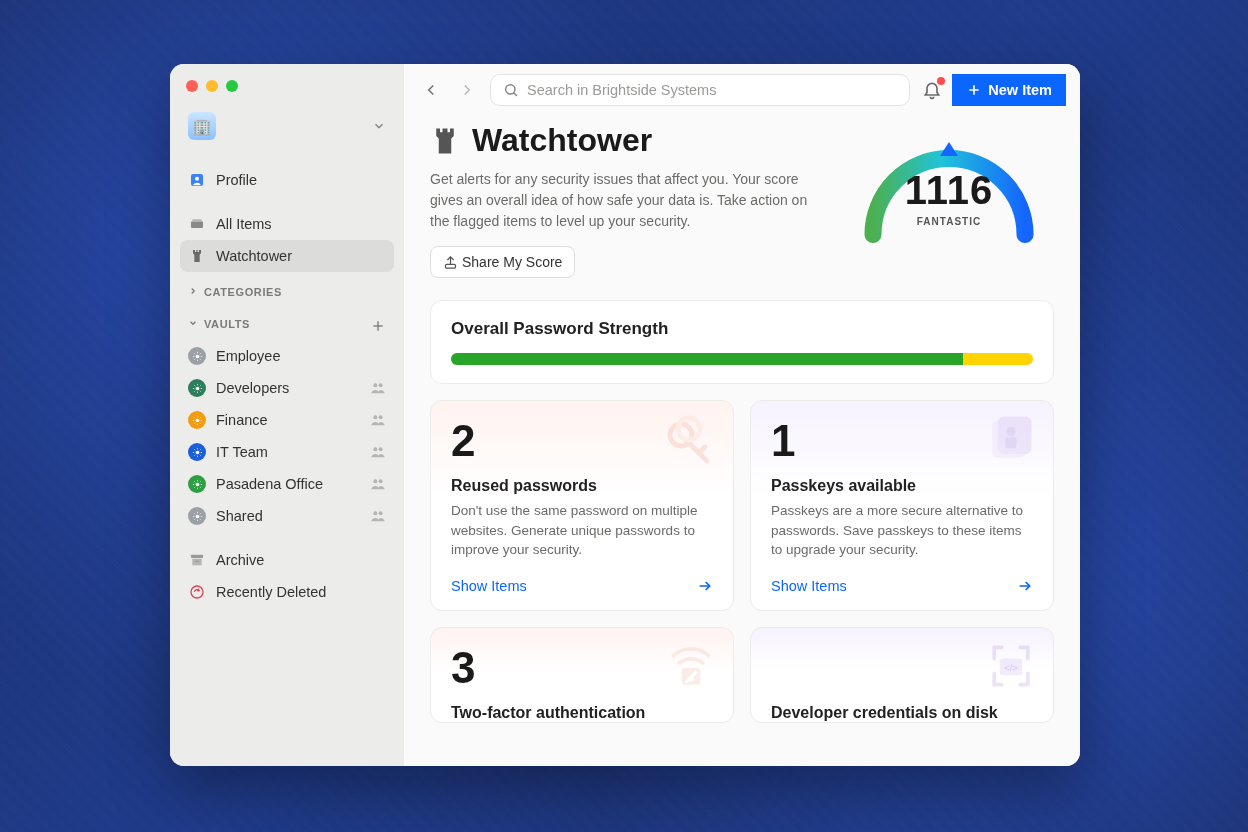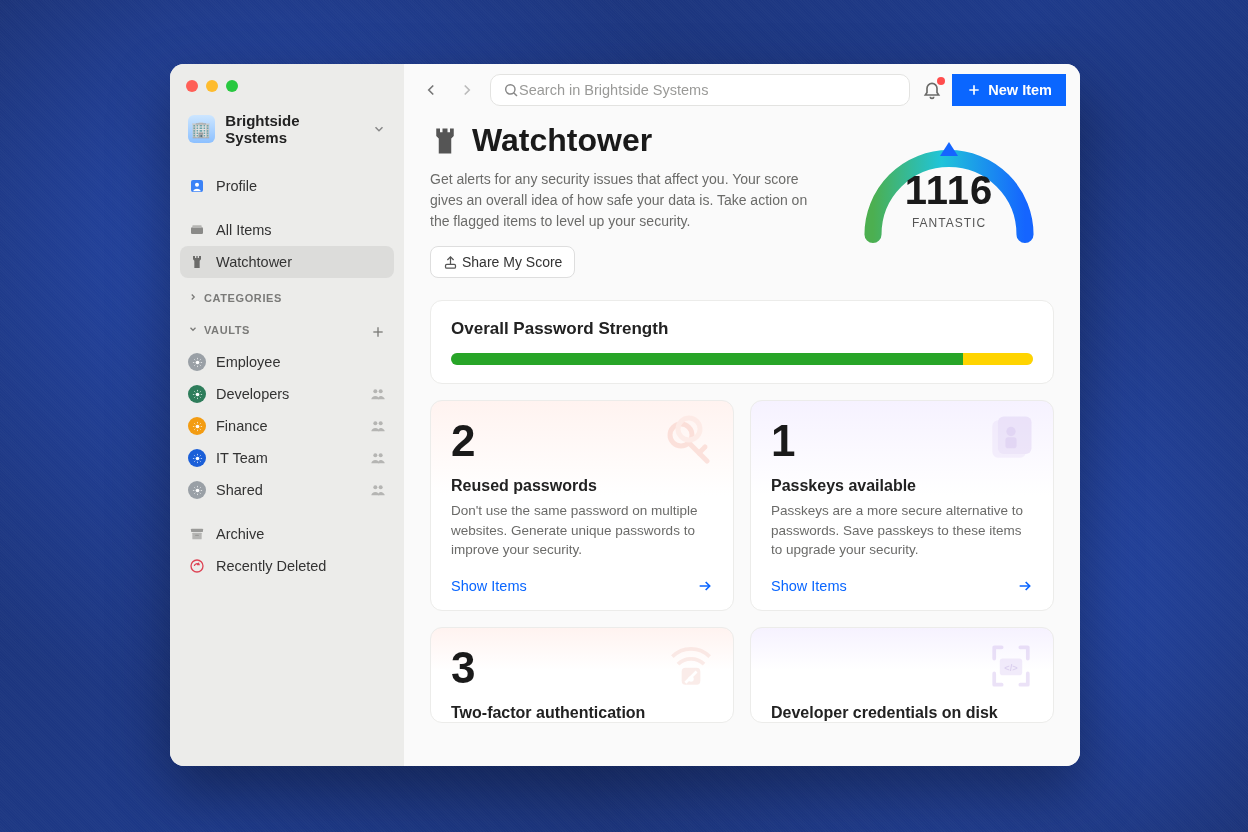--- a/index.html
+++ b/index.html
@@ -80,21 +80,21 @@
   display:flex; flex-direction:column;
   overflow:hidden;
 }
 .topbar {
   display:flex; align-items:center; gap:10px;
   padding:10px 14px;
 }
 .navbtn { color:#888; padding:4px 4px; cursor:pointer;}
 .search {
   flex:1; max-width:420px;
-  display:flex; align-items:center; gap:0;
+  display:flex; align-items:center; gap:8px;
   background:#fff; border:1px solid #e3e3e1; border-radius:10px;
   padding:7px 12px; color:#888;
 }
 .search input { border:none; outline:none; font-size:14.5px; flex:1; background:transparent; color:#333;}
 .search input::placeholder{color:#9a9a98;}
 .bell { position:relative; color:#7a7a78; margin-left:auto; cursor:pointer; }
 .bell .badge { position:absolute; top:-3px; right:-3px; width:8px;height:8px; background:#ff4d4d; border-radius:50%; }
 .newbtn {
   background:#0a66ff; color:#fff; border:none; border-radius:0;
   padding:8px 14px; font-size:14.5px; font-weight:600;
@@ -109,21 +109,21 @@
 .sharebtn {
   margin-top:14px;
   display:inline-flex; align-items:center; gap:4px;
   background:#fff; border:1px solid #dedede; border-radius:8px;
   padding:7px 12px; font-size:14px; color:#333; cursor:pointer;
 }
 .gauge-wrap { width:210px; text-align:center; }
 .gauge { width:190px; height:130px; margin:0 auto; position:relative; }
 .gauge svg { width:100%; height:100%; }
 .gauge-num { position:absolute; left:0; right:0; top:46px; font-size:40px; font-weight:800; color:#1a1a1a; letter-spacing:1px;}
-.gauge-lbl { position:absolute; left:0; right:0; top:94px; font-size:12px; font-weight:400; color:#555; letter-spacing:1px;}
+.gauge-lbl { position:absolute; left:0; right:0; top:94px; font-size:10px; font-weight:700; color:#555; letter-spacing:1px;}
 .gauge-ptr { position:absolute; left:50%; top:20px; transform:translateX(-50%); }
 
 .panel {
   margin-top:22px;
   background:#fff; border:1px solid #ececea; border-radius:12px;
   padding:18px 20px;
 }
 .panel h3 { font-size:17px; font-weight:700; color:#222; }
 .strength-bar { margin-top:14px; height:12px; background:#e8e8e6; border-radius:6px; overflow:hidden; display:flex;}
 .seg-g { background:#28a528; }
@@ -152,21 +152,20 @@
 <div class="window">
   <aside class="sidebar">
     <div class="traffic">
       <div class="dot r"></div>
       <div class="dot y"></div>
       <div class="dot g"></div>
     </div>
 
     <div class="account">
       <span class="bld">🏢</span>
-      <span>Brightside Systems</span>
       <span class="chev">
         <svg width="14" height="14" viewBox="0 0 24 24" fill="none" stroke="currentColor" stroke-width="2.5">
             <polyline points="6 9 12 15 18 9"></polyline>
           </svg>
       </span>
     </div>
 
     <div class="side-gap"></div>
 
     <div class="side-item">
@@ -270,20 +269,37 @@
           </span>
   </div>
         <div class="side-item">
     <span class="vault-ic" style="background:#1b5fd8">
       <svg width="11" height="11" viewBox="0 0 24 24" fill="#fff">
               <circle cx="12" cy="12" r="4"></circle>
               <path d="M12 2v3M12 19v3M2 12h3M19 12h3M5 5l2 2M17 17l2 2M19 5l-2 2M5 19l2-2" stroke="#fff" stroke-width="1.5"></path>
             </svg>
     </span>
     <span>IT Team</span>
+    <span class="shared-ic">
+            <svg width="16" height="16" viewBox="0 0 24 24" fill="#b5b5b3">
+              <circle cx="8" cy="8" r="3"></circle>
+              <circle cx="16" cy="8" r="3"></circle>
+              <path d="M2 20c0-3 3-5 6-5s6 2 6 5"></path>
+              <path d="M12 20c0-3 2-5 4-5s6 2 6 5"></path>
+            </svg>
+          </span>
+  </div>
+        <div class="side-item">
+    <span class="vault-ic" style="background:#2e9e44">
+      <svg width="11" height="11" viewBox="0 0 24 24" fill="#fff">
+              <circle cx="12" cy="12" r="4"></circle>
+              <path d="M12 2v3M12 19v3M2 12h3M19 12h3M5 5l2 2M17 17l2 2M19 5l-2 2M5 19l2-2" stroke="#fff" stroke-width="1.5"></path>
+            </svg>
+    </span>
+    <span>Pasadena Office</span>
     <span class="shared-ic">
             <svg width="16" height="16" viewBox="0 0 24 24" fill="#b5b5b3">
               <circle cx="8" cy="8" r="3"></circle>
               <circle cx="16" cy="8" r="3"></circle>
               <path d="M2 20c0-3 3-5 6-5s6 2 6 5"></path>
               <path d="M12 20c0-3 2-5 4-5s6 2 6 5"></path>
             </svg>
           </span>
   </div>
         <div class="side-item">

